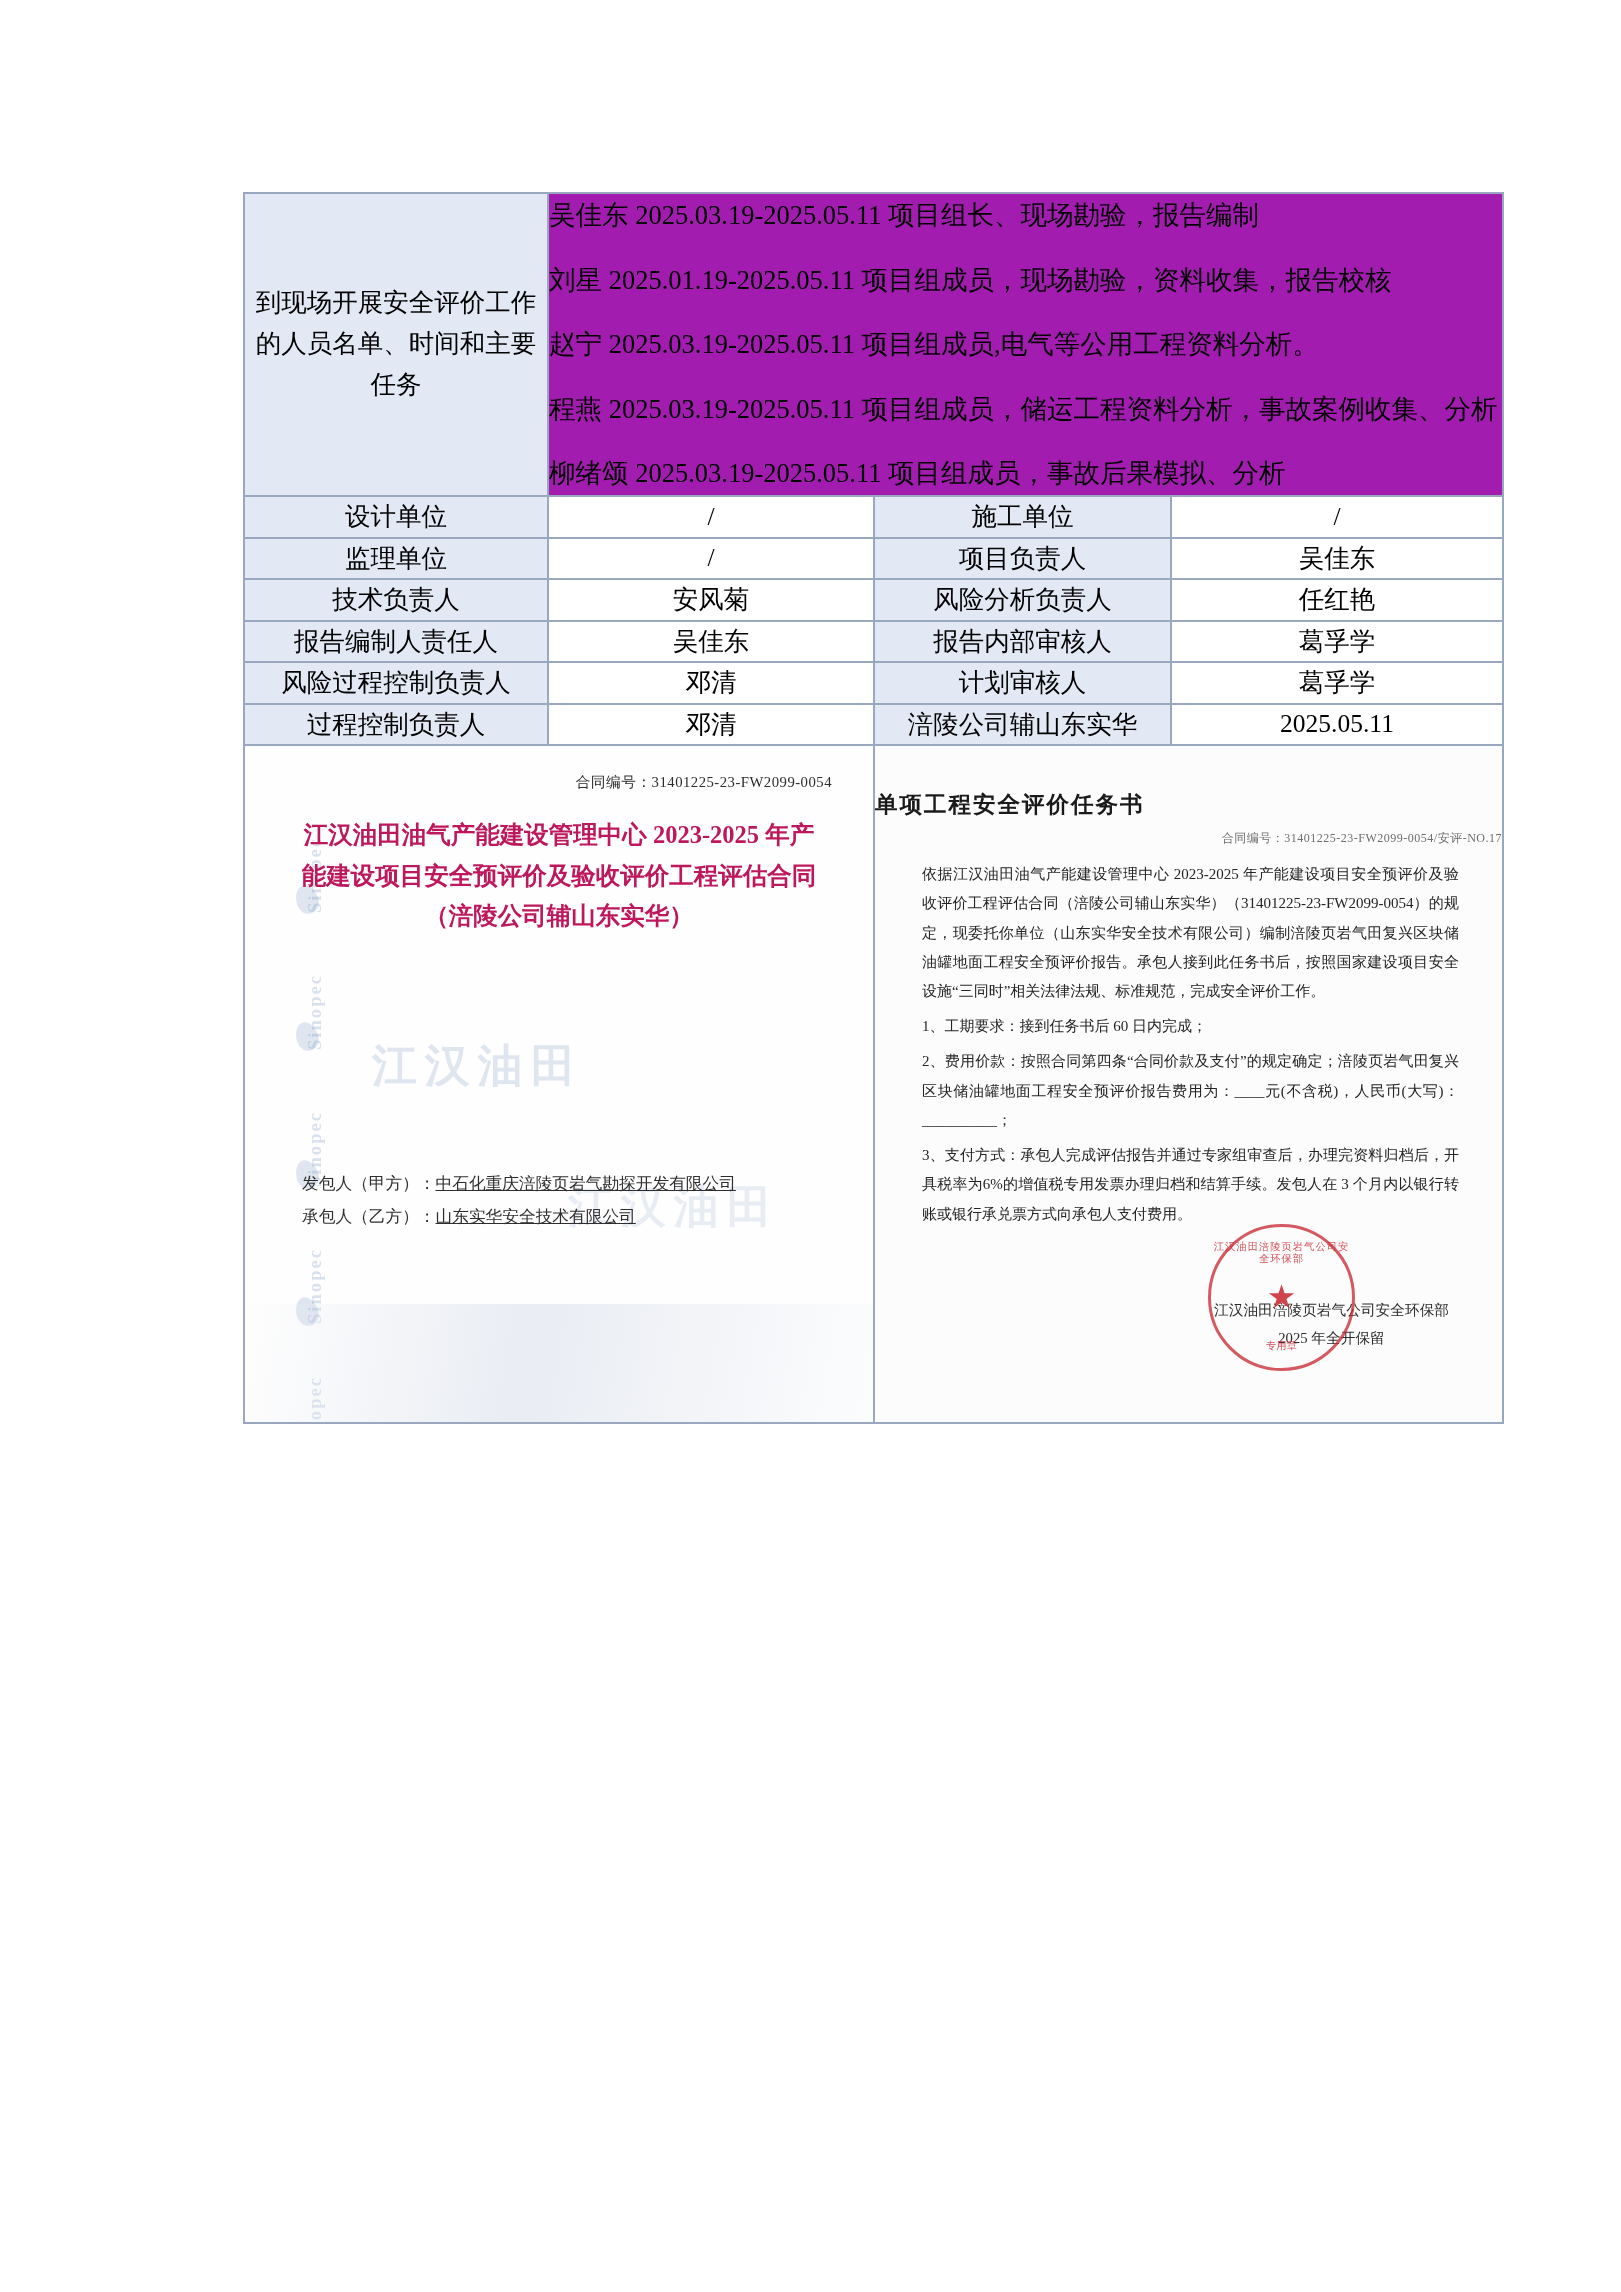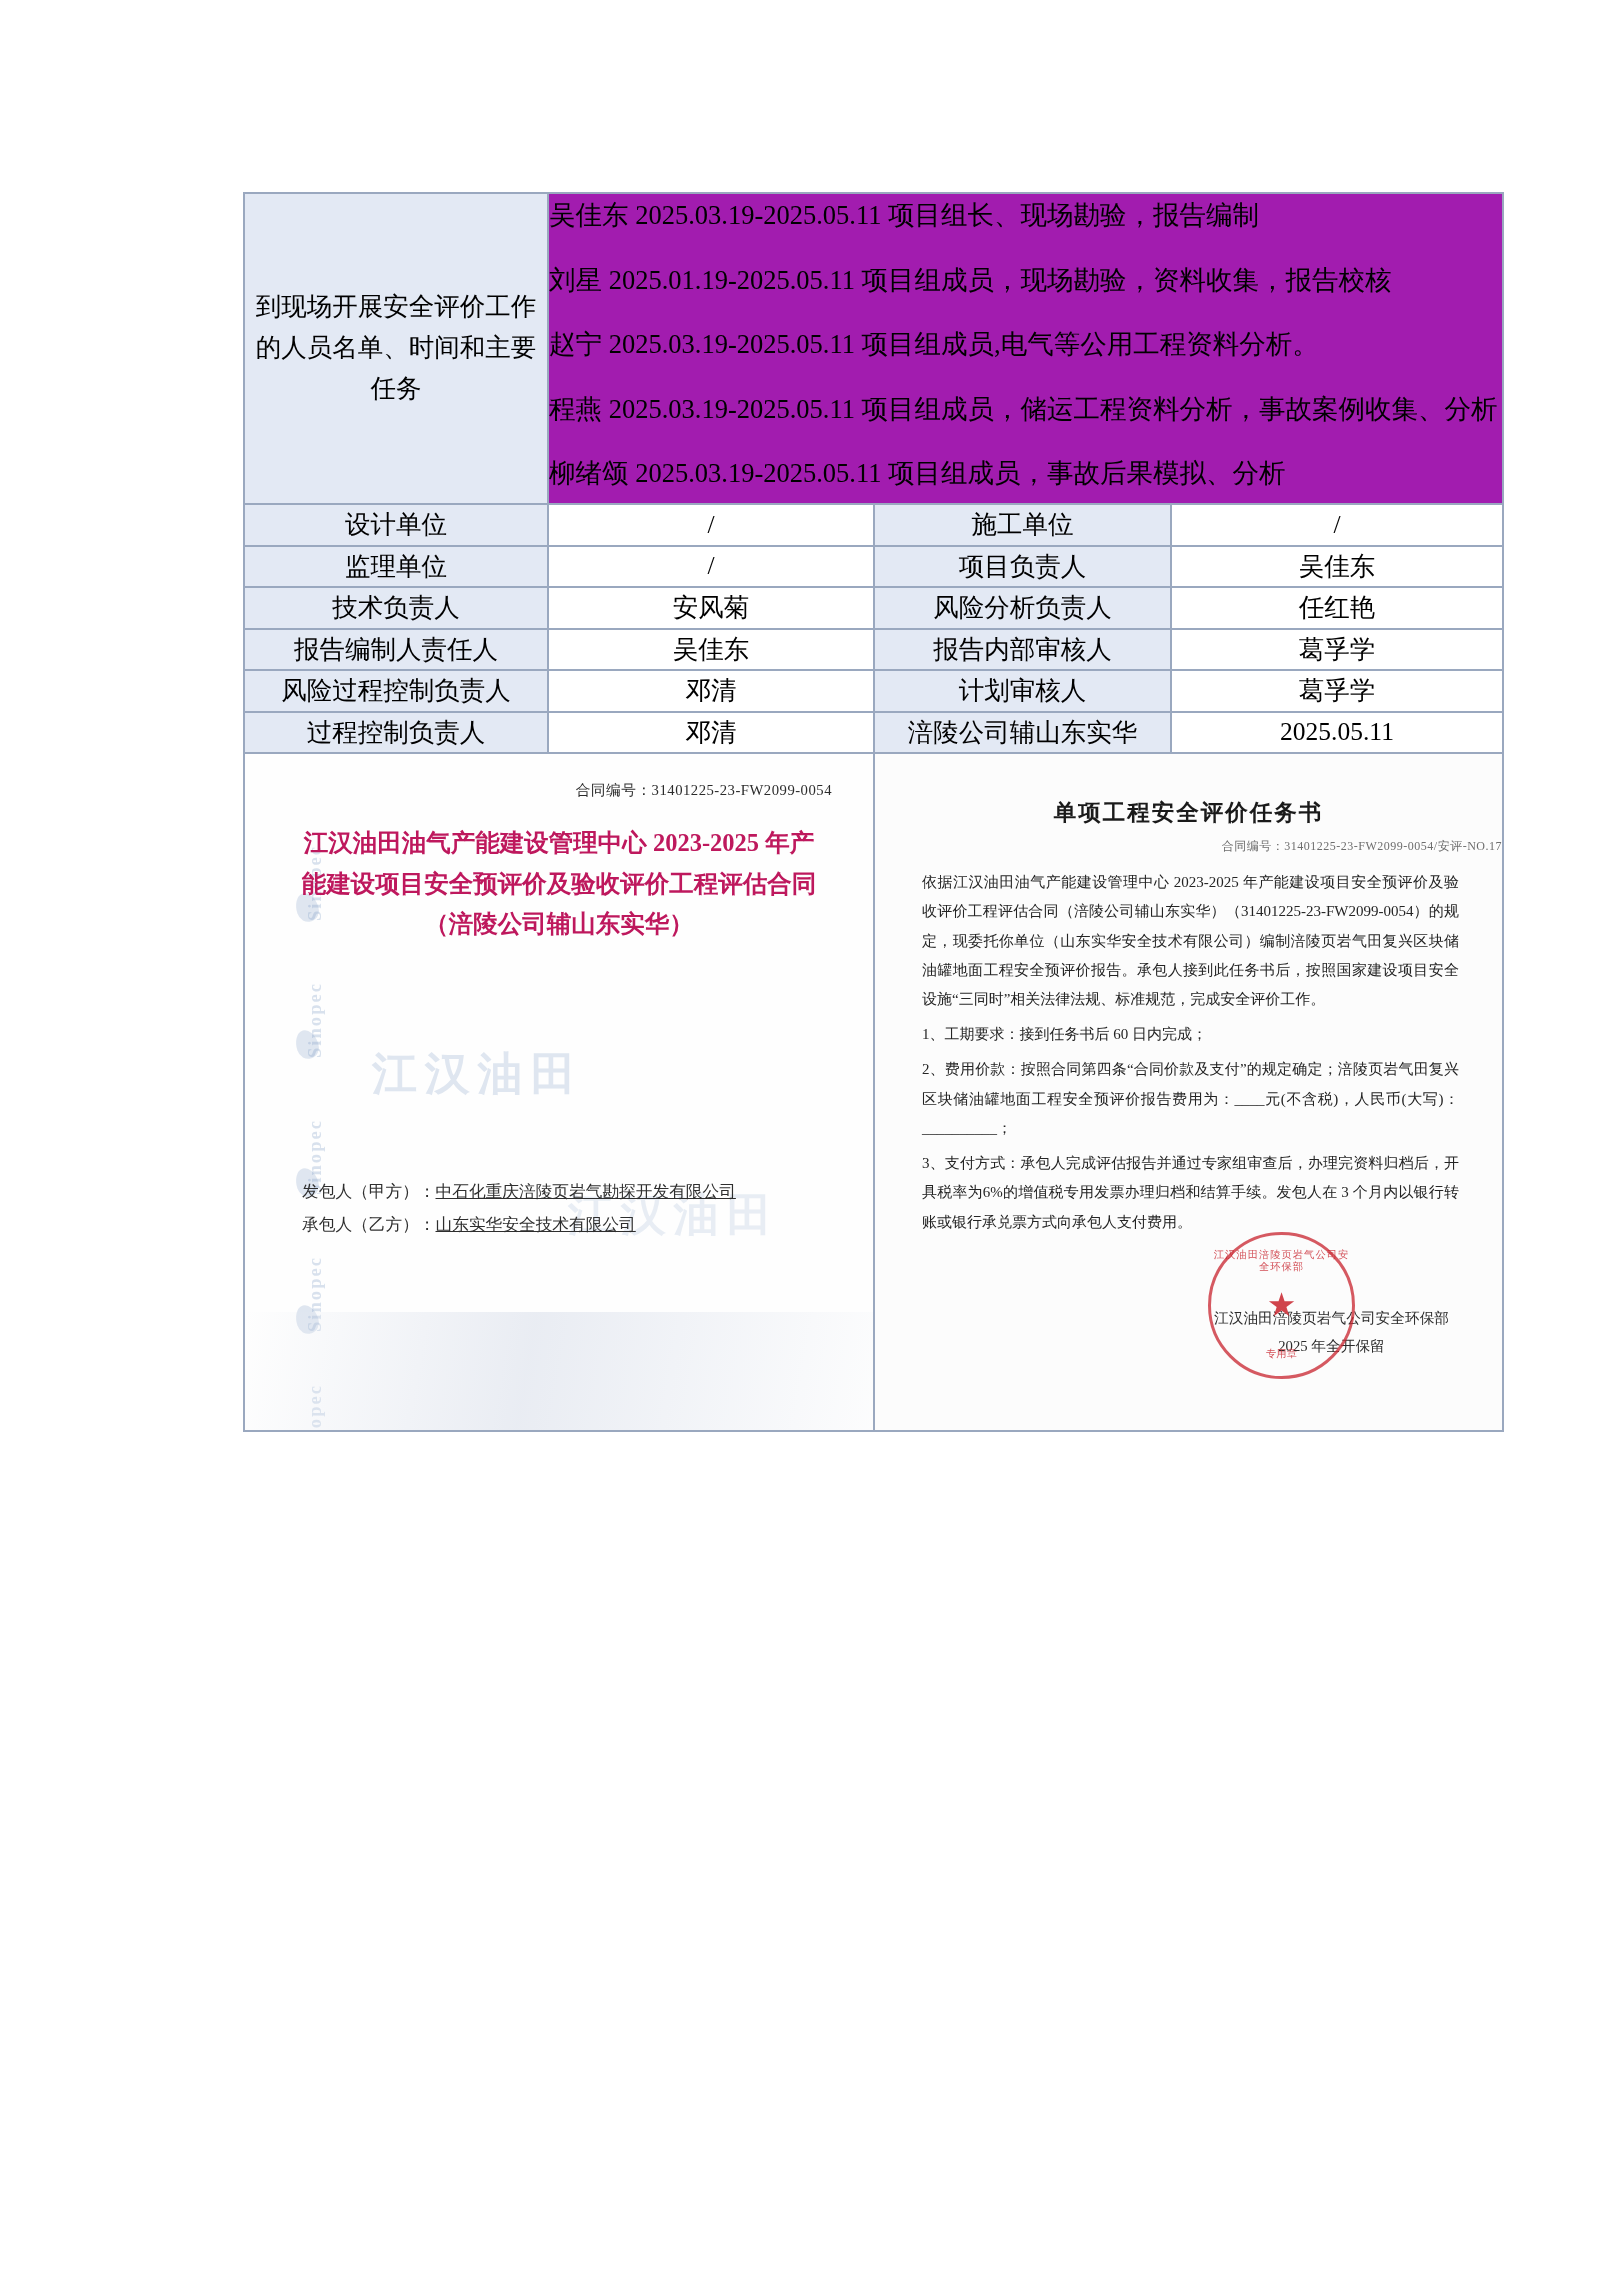--- a/index.html
+++ b/index.html
@@ -64,21 +64,21 @@
     background: #a21caf;
     padding: 15.7px 13.7px 17.6px 13.7px;
     font-size: 26.5px;
     line-height: 1.62;
     text-align: justify;
   }
   .roster-cell p {
     margin: 0 0 21.6px 0;
   }
   .roster-cell p:last-child {
-    margin-bottom: 8px;
+    margin-bottom: 0;
   }
 
   
   .img-row td {
     padding: 0;
   }
   .img-cell {
     background: #ffffff;
     height: 676px;
     padding: 0;
@@ -169,21 +169,20 @@
   
   .task-inner {
     position: absolute;
     left: 0; top: 0; right: 0; bottom: 0;
     background: #fcfcfc;
   }
   .task-title {
     position: absolute;
     left: 0; right: 0;
     top: 43px;
-    text-align: center;
     font-size: 22.5px;
     font-weight: bold;
     letter-spacing: 2px;
     color: #1a1a1a;
   }
   .task-sub {
     position: absolute;
     left: 0; right: 0;
     top: 84px;
     text-align: right;

